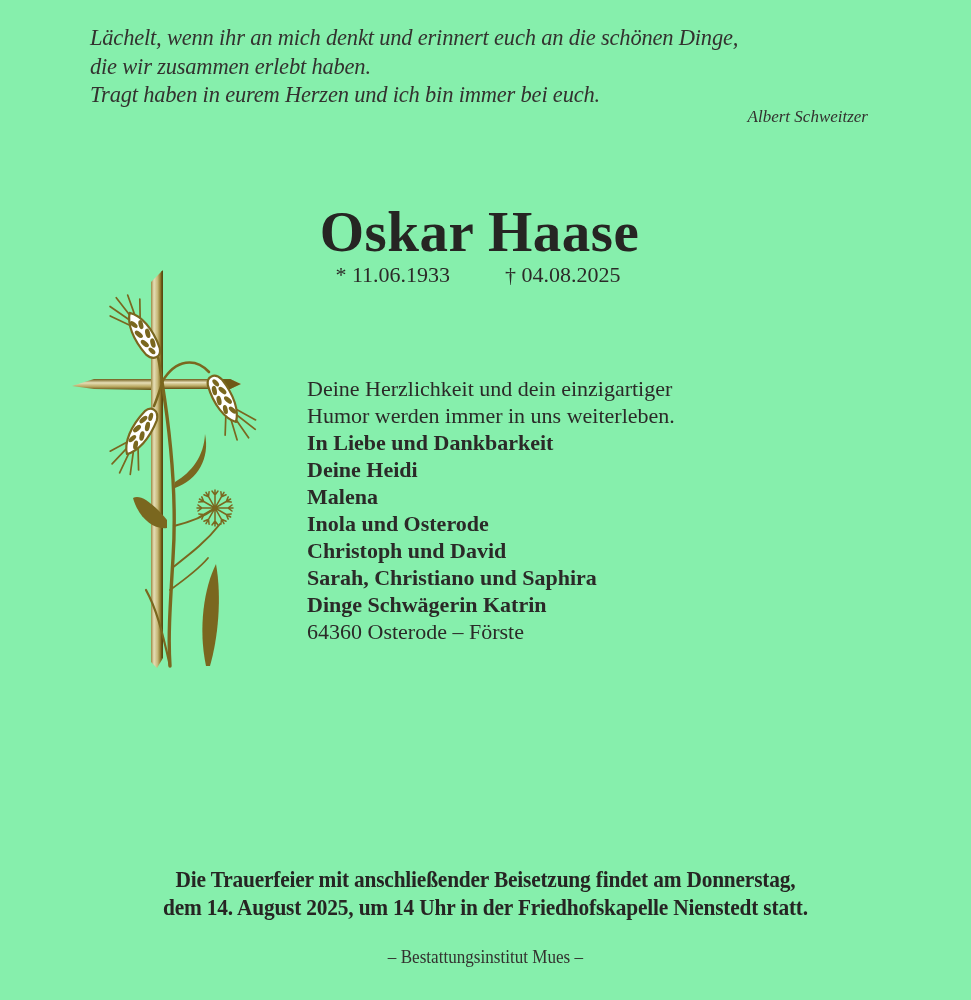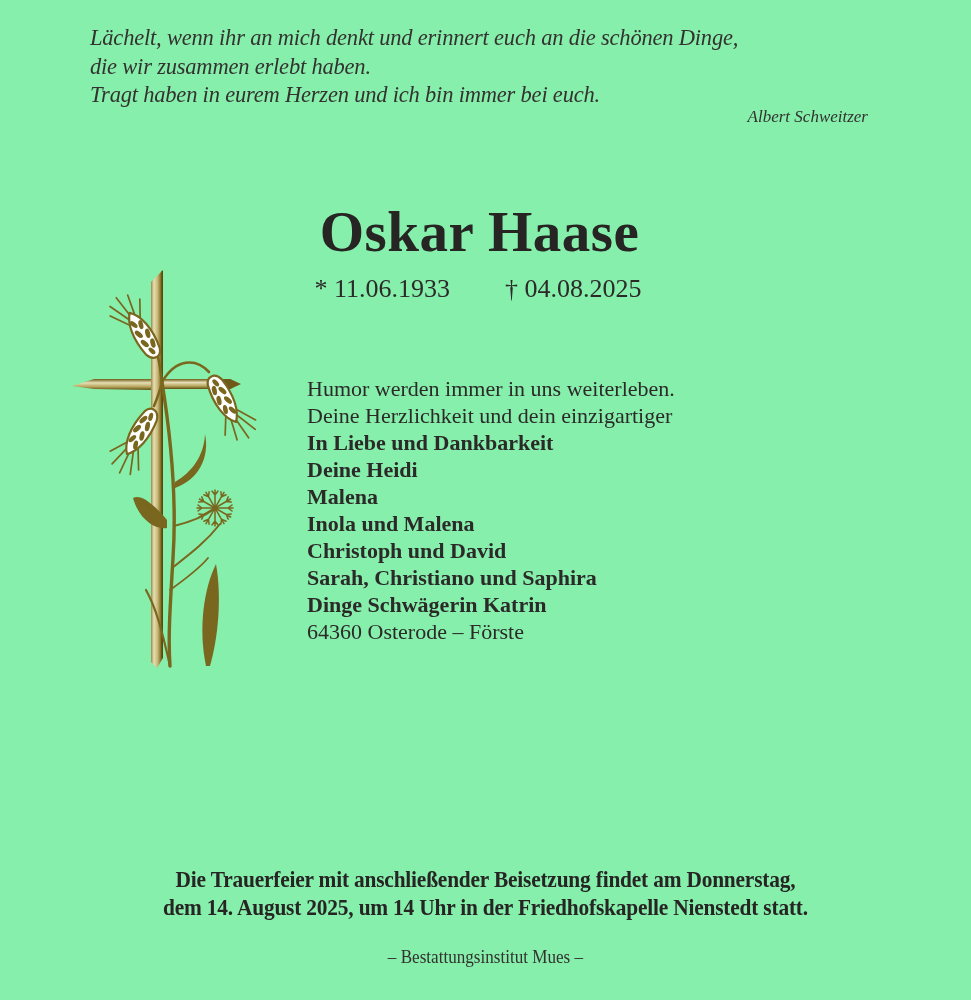--- a/index.html
+++ b/index.html
@@ -23,21 +23,21 @@
   }
   
   .header{
     position:absolute;left:0;top:196px;width:956px;text-align:center;
   }
   .profession{font-size:24px;line-height:26px;}
   .name{
     margin:6px 0 0 3px;font-size:57px;line-height:60px;font-weight:bold;
     letter-spacing:0.5px;color:#262523;
   }
-  .dates{margin-top:12px;font-size:26px;}
+  .dates{margin-top:0;font-size:22px;}
   .dates .death{margin-left:55px;}
   
   .bodycol{
     position:absolute;left:307px;top:375px;width:560px;
     font-size:22px;line-height:27px;
   }
   .bodycol .blk{margin:0;}
   .tribute{margin-bottom:0;}
   .intro{margin-top:35px;font-weight:bold;}
   .group1{margin-top:30px;font-weight:bold;}
@@ -150,28 +150,28 @@
 
   <div class="header">
     <h1 class="name">Oskar Haase</h1>
     <div class="dates">
       <span class="birth">* 11.06.1933</span><span class="death">† 04.08.2025</span>
     </div>
   </div>
 
   <div class="bodycol">
     <div class="blk tribute">
+      <div>Deine Herzlichkeit und dein einzigartiger</div>
       <div>Humor werden immer in uns weiterleben.</div>
-      <div>Deine Herzlichkeit und dein einzigartiger</div>
     </div>
     <div class="blk intro">In Liebe und Dankbarkeit</div>
     <div class="blk group1">
       <div>Deine Heidi</div>
       <div>Malena</div>
-      <div>Inola und Malena</div>
+      <div>Inola und Osterode</div>
     </div>
     <div class="blk group2">
       <div>Christoph und David</div>
       <div>Sarah, Christiano und Saphira</div>
     </div>
     <div class="blk group3">
       <div>Dinge Schwägerin Katrin</div>
     </div>
     <div class="blk location">64360 Osterode – Förste</div>
   </div>

